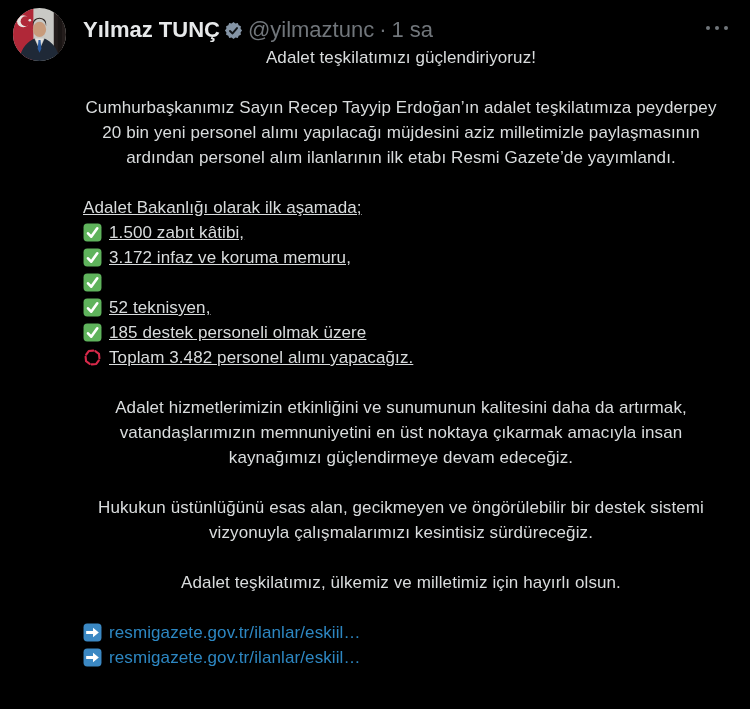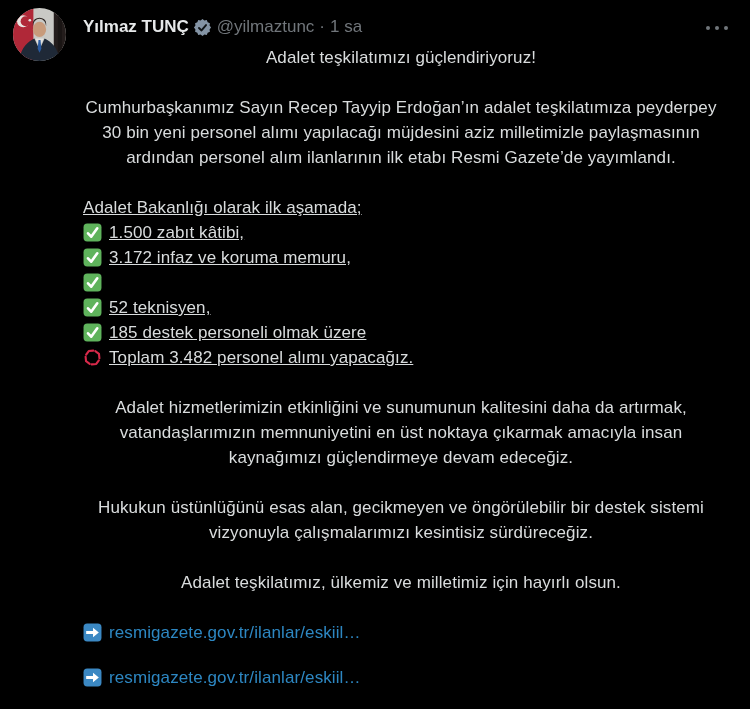--- a/index.html
+++ b/index.html
@@ -16,21 +16,21 @@
     position: absolute; left: 13px; top: 8px;
     width: 53px; height: 53px; border-radius: 50%;
     overflow: hidden; cursor: pointer;
   }
   .avatar svg { display: block; width: 53px; height: 53px; }
 
   
   .header {
     position: absolute; left: 83px; top: 17px;
     display: flex; align-items: center;
-    font-size: 17px; white-space: nowrap;
+    font-size: 22px; white-space: nowrap;
   }
   .display-name { font-weight: 700; color: #e7e9ea; cursor: pointer; }
   .badge { margin: 1px 5px 0 4px; display: inline-flex; cursor: pointer; }
   .badge svg { width: 19px; height: 19px; display: block; }
   .handle, .sep, .time { color: #71767b; font-weight: 400; }
   .sep { margin: 0 5px; }
   .handle { cursor: pointer; text-align: center; }
 
   
   .more {
@@ -43,21 +43,21 @@
   .body {
     position: absolute; left: 83px; top: 45px; width: 636px;
     color: #d9dcdd; font-size: 17px; line-height: 25px;
     letter-spacing: 0.1px;
   }
   .body p { margin: 0 0 25px 0; text-align: center; }
   .block { margin: 0 0 25px 0; text-decoration: underline; }
   .row { display: flex; align-items: center; height: 25px; }
   .row .emoji { margin-right: 7px; flex: 0 0 auto; }
   .emoji svg { width: 19px; height: 19px; display: block; }
-  .links .row { cursor: pointer; margin-top: 20px; }
+  .links .row { cursor: pointer; }
   .link-text { color: #2d87c2; }
   .links { margin: 0; }
 </style>
 </head>
 <body>
 
 <div class="tweet">
 
   <div class="avatar">
     <svg viewBox="0 0 52 52">
@@ -90,21 +90,21 @@
   </div>
 
   <div class="more">
     <i></i>
       <i></i>
       <i></i>
   </div>
 
   <div class="body">
     <p>Adalet teşkilatımızı güçlendiriyoruz!</p>
-    <p>Cumhurbaşkanımız Sayın Recep Tayyip Erdoğan’ın adalet teşkilatımıza peyderpey 30 bin yeni personel alımı yapılacağı müjdesini aziz milletimizle paylaşmasının ardından personel alım ilanlarının ilk etabı Resmi Gazete’de yayımlandı.</p>
+    <p>Cumhurbaşkanımız Sayın Recep Tayyip Erdoğan’ın adalet teşkilatımıza peyderpey 20 bin yeni personel alımı yapılacağı müjdesini aziz milletimizle paylaşmasının ardından personel alım ilanlarının ilk etabı Resmi Gazete’de yayımlandı.</p>
 
     <div class="block">
       <div class="row">
         <span>Adalet Bakanlığı olarak ilk aşamada;</span>
       </div>
 
       <div class="row">
         <span class="emoji">
             <svg viewBox="0 0 36 36">
               <rect x="1" y="1" width="34" height="34" rx="7" fill="#5fb35c"></rect>

